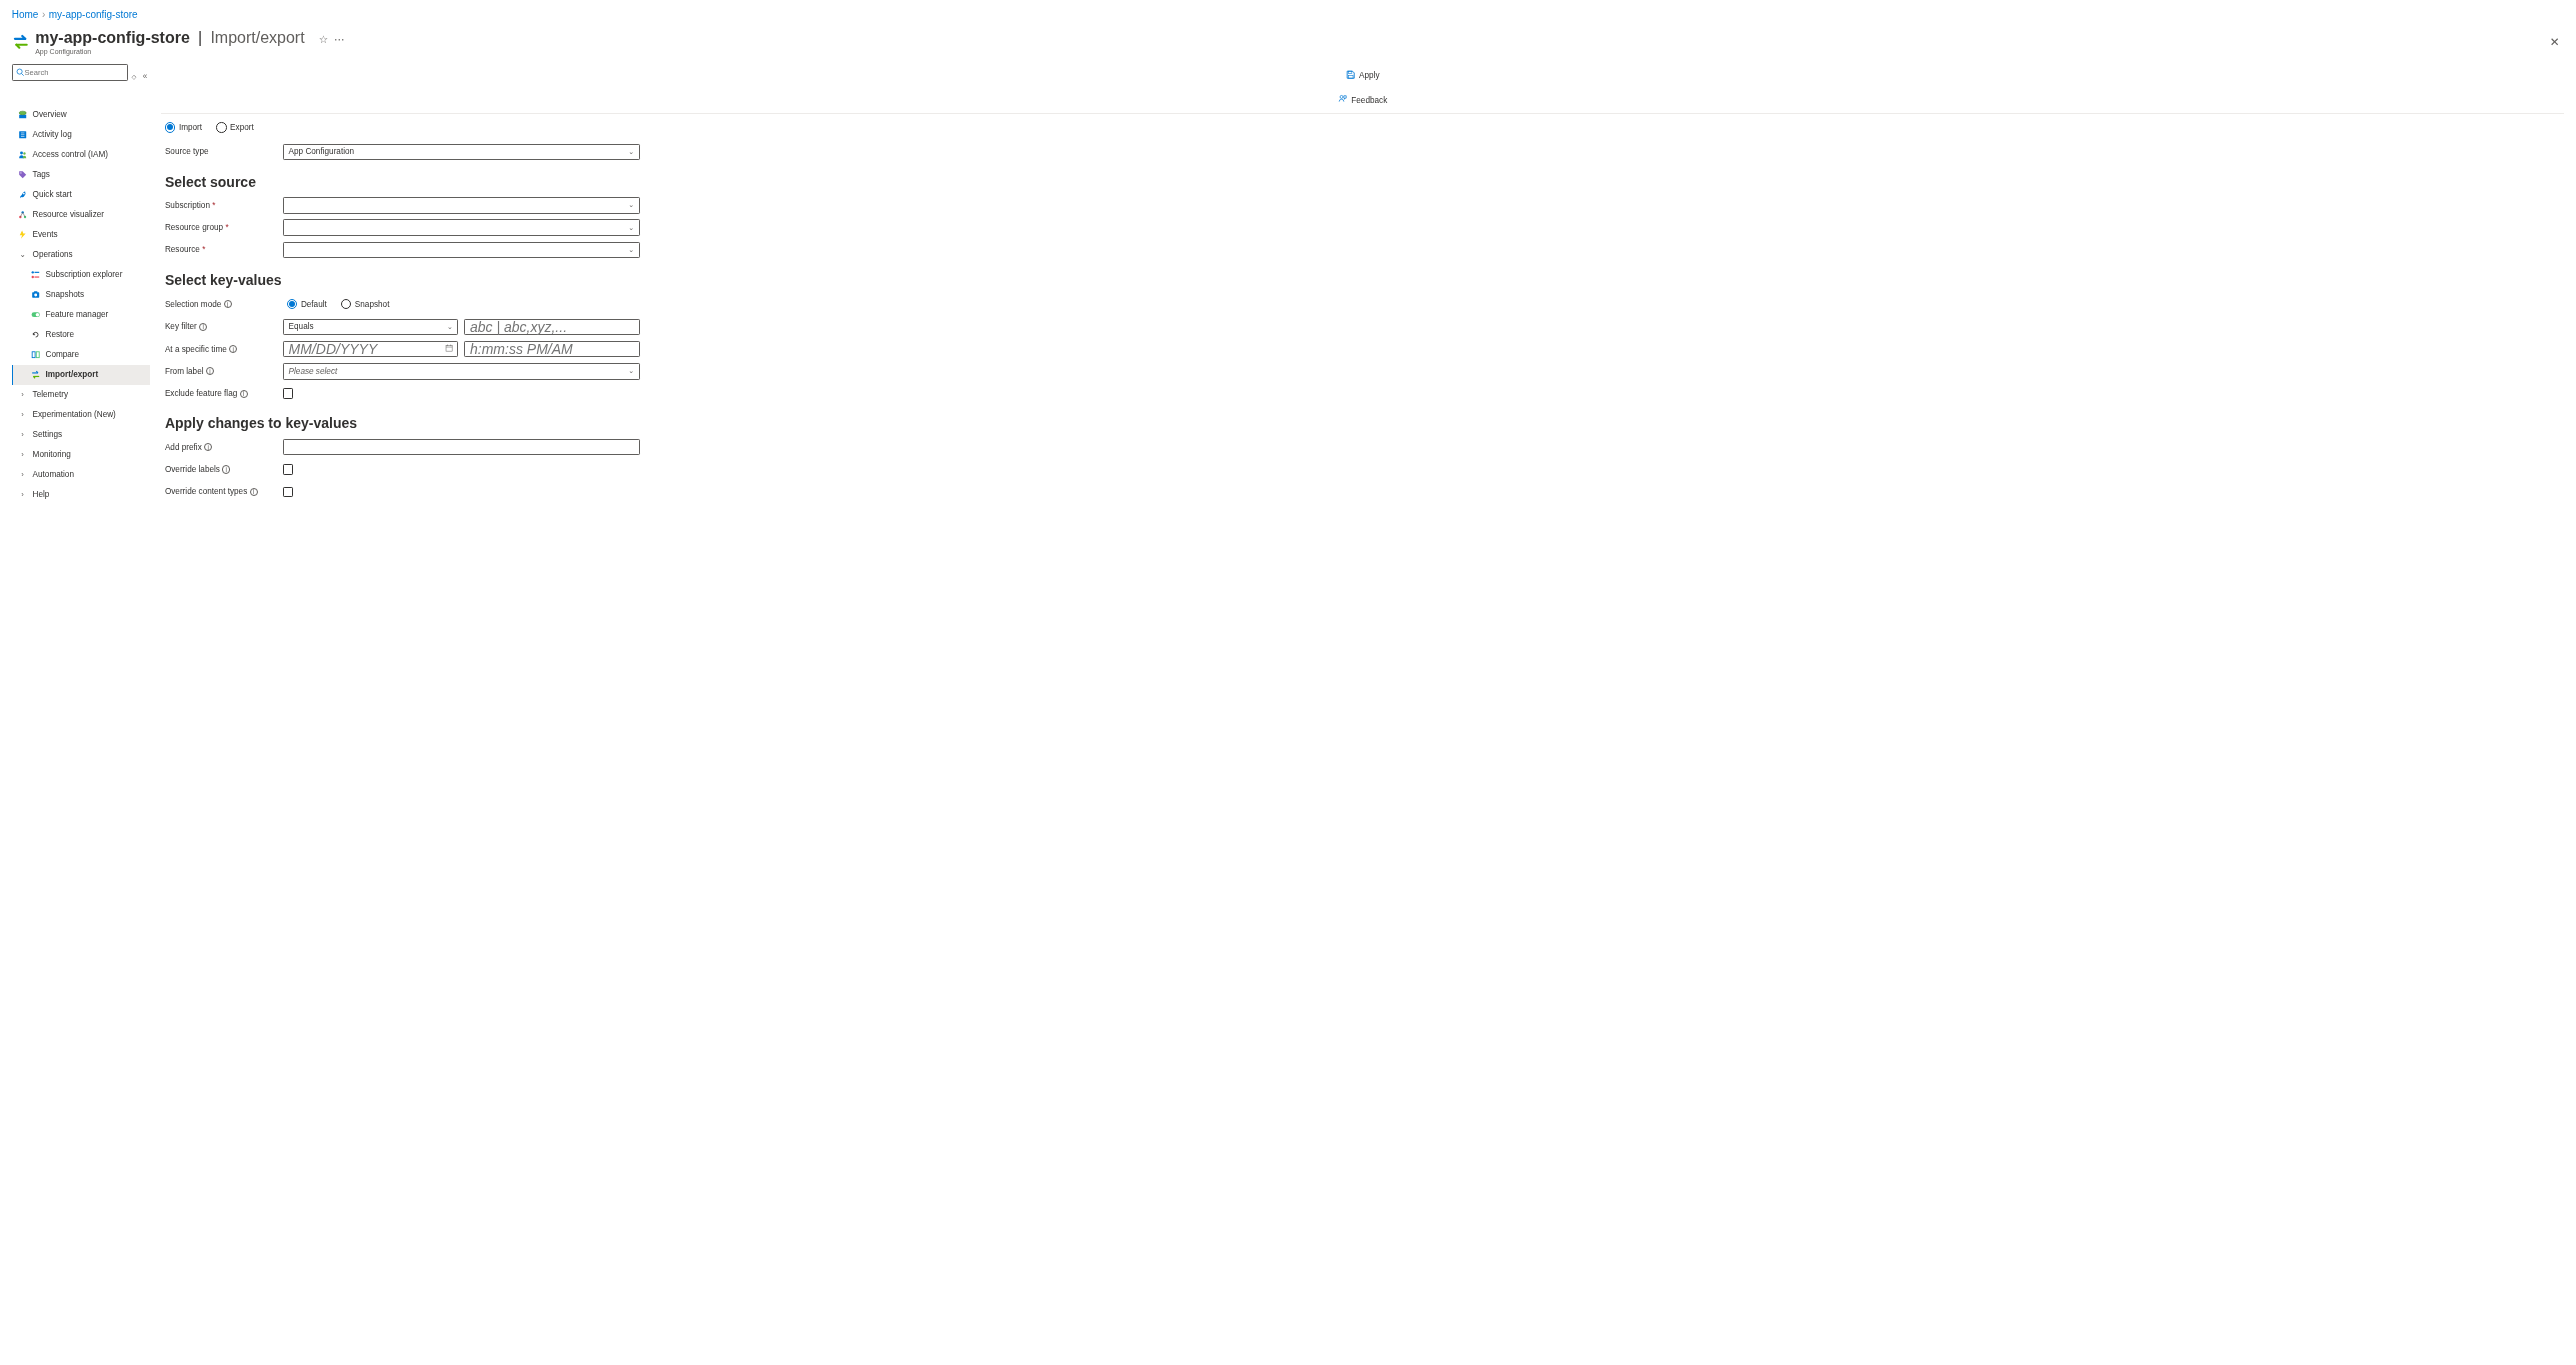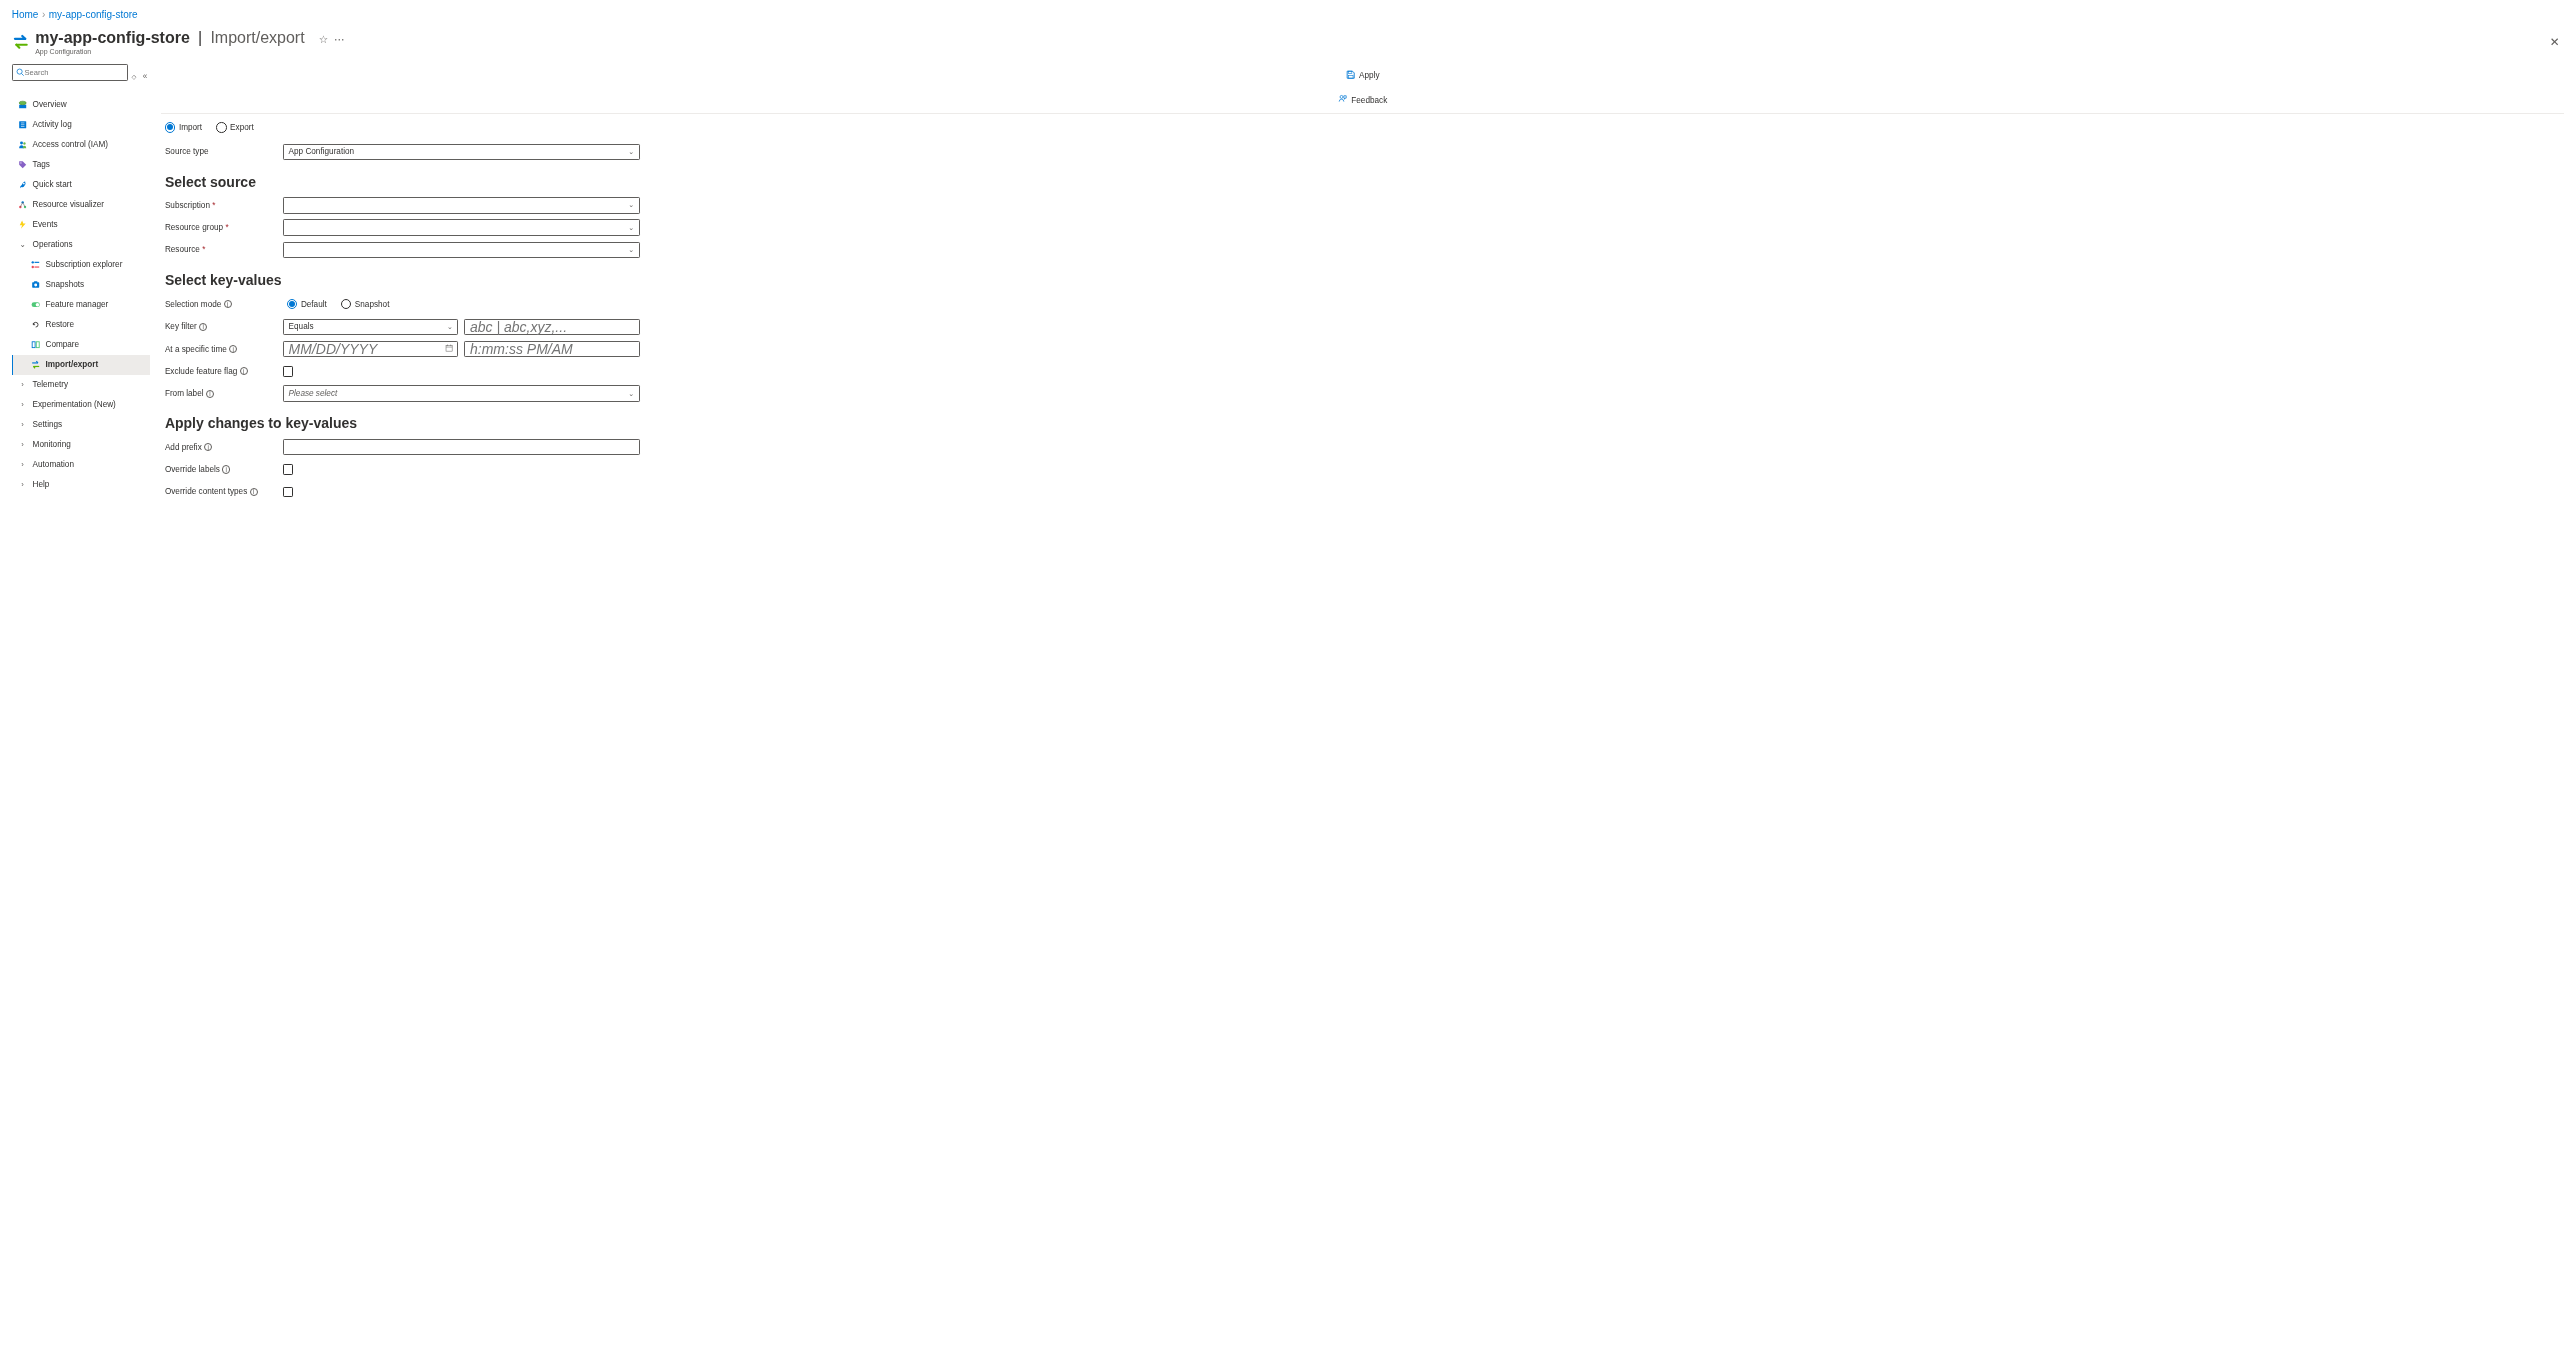--- a/index.html
+++ b/index.html
@@ -22,21 +22,21 @@
   .title-actions span { cursor: pointer; }
   .close-x { margin-left: auto; font-size: 11.7px; color: #605e5c; cursor: pointer; padding: 2.3px 4.7px; }
   .title-subtitle { font-size: 7px; color: #605e5c; margin-top: 1.2px; }
 
   
   .layout { display: flex; padding: 3.5px 11.7px 23.4px 11.7px; gap: 11.7px; }
   .sidebar { width: 138px; flex-shrink: 0; }
   .main { flex: 1; }
 
   
-  .sidebar-search-row { display:flex; align-items:flex-end; gap:4px; margin-bottom:14px; }
+  .sidebar-search-row { display:flex; align-items:flex-end; gap:4px; margin-bottom:24px; }
   .search-box { display:flex; align-items:center; border:0.6px solid #605e5c; border-radius:1.2px; height:16.4px; padding:0 3.5px; flex:1; }
   .search-box input { border:none; outline:none; flex:1; font-size:7.6px; background:transparent; }
   .sort-caret {font-size:6.4px; color:#605e5c; cursor:pointer; line-height:1;}
   .collapse-chevron { font-size:8.2px; color:#605e5c; cursor:pointer; padding:0 2.3px; }
 
   
   .nav-item { display:flex; align-items:center; height:20px; padding:0 4.7px; gap:4.7px; cursor:pointer; font-size:8.2px; border-left:1.8px solid transparent; }
   .nav-item.selected { background:#edebe9; font-weight:600; border-left:1.8px solid #0078d4; }
   .nav-item.sub { padding-left:17.6px; }
   .nav-icon { width:10.5px; height:10.5px; display:flex; align-items:center; justify-content:center; flex-shrink:0; }
@@ -414,37 +414,37 @@
                 </svg></span>
           </div>
           <div class="text-box">
               <input placeholder="h:mm:ss PM/AM" style="">
             </div>
         </div>
       </div>
 
       <div class="form-row">
         <div class="form-label">
-            <span>Exclude feature flag</span> 
-            <span class="info">i</span>
-          </div>
-        <div class="checkbox"></div>
-      </div>
-
-      <div class="form-row">
-        <div class="form-label">
             <span>From label</span> 
             <span class="info">i</span>
           </div>
         <div class="select-box placeholder">
           <span>Please select</span>
           <span class="chev-down">⌄</span>
         </div>
       </div>
 
+      <div class="form-row">
+        <div class="form-label">
+            <span>Exclude feature flag</span> 
+            <span class="info">i</span>
+          </div>
+        <div class="checkbox"></div>
+      </div>
+
       <div class="section-head">Apply changes to key-values</div>
 
       <div class="form-row">
         <div class="form-label">
             <span>Add prefix</span> 
             <span class="info">i</span>
           </div>
         <div class="text-box">
             <input class="plain" style="">
           </div>

